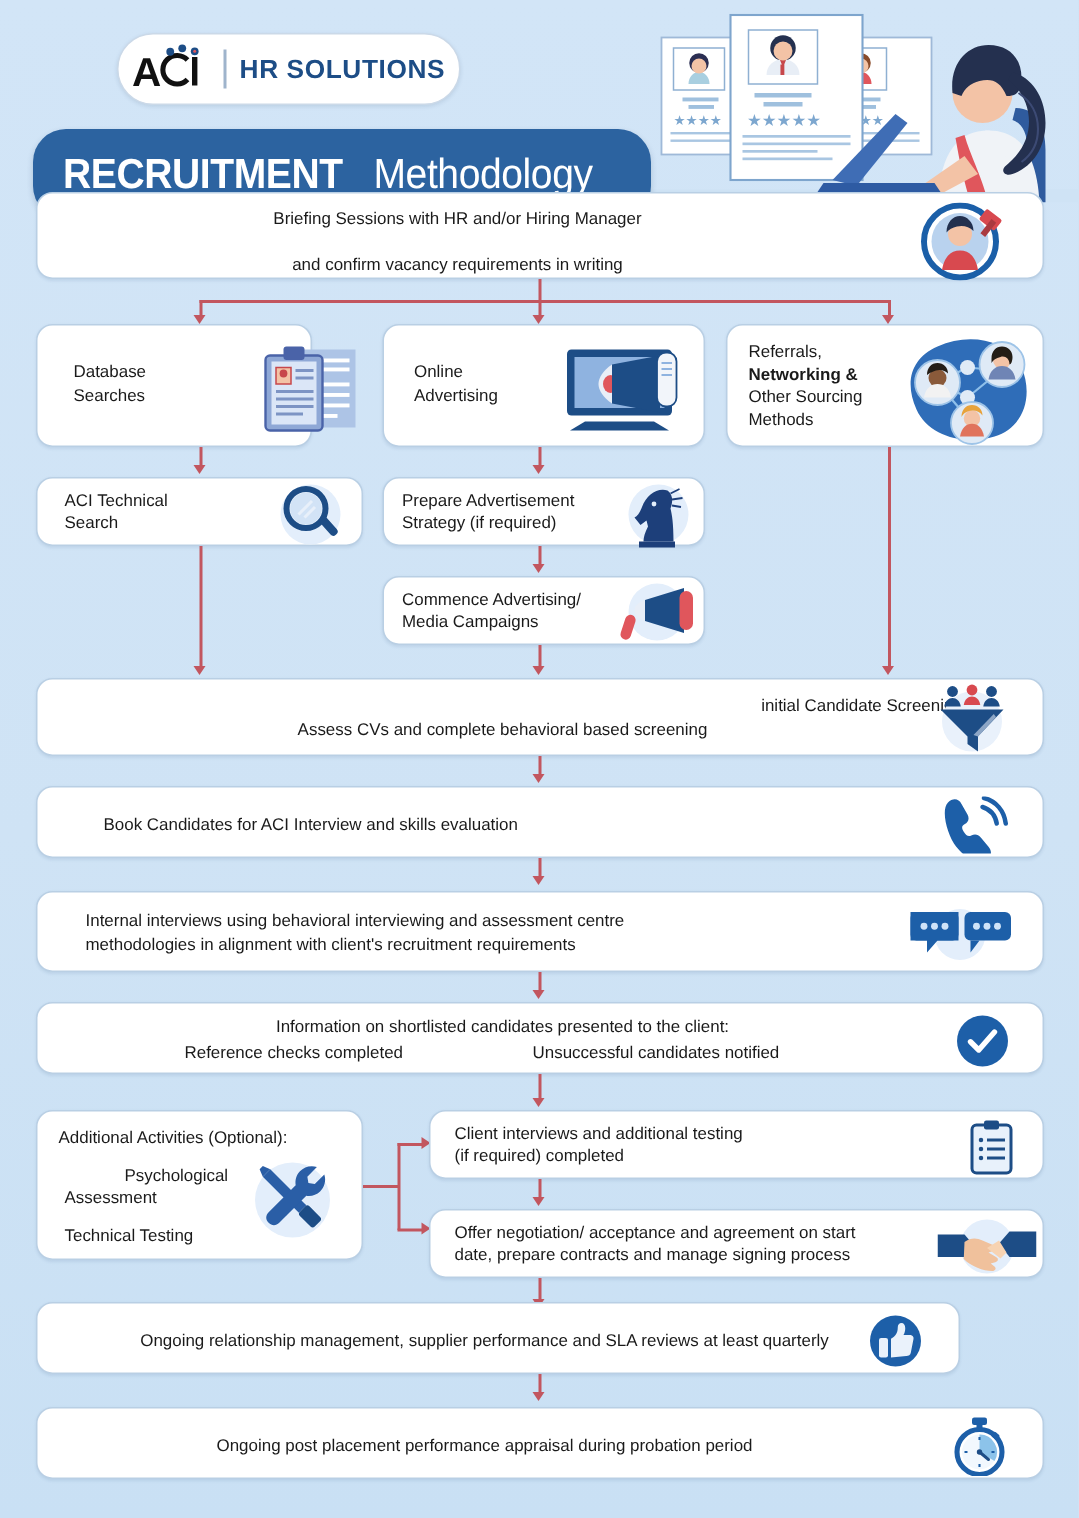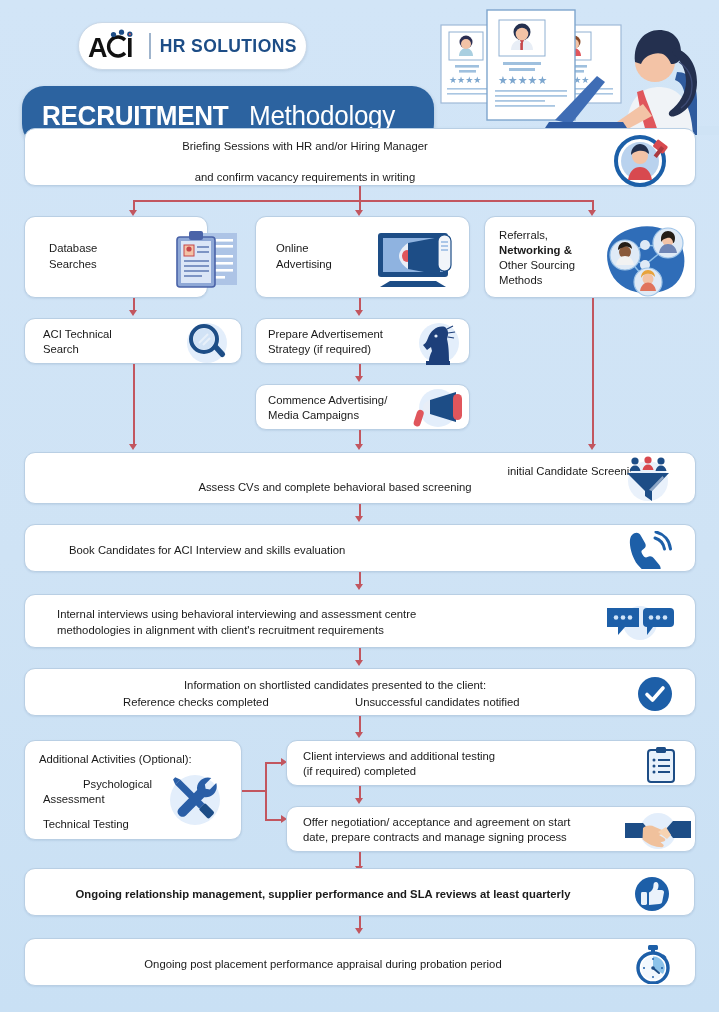--- a/index.html
+++ b/index.html
@@ -479,21 +479,21 @@
         <path d="M66 10H48l-7 8 7 9h18z" fill="#1d4d86"></path>
         <path d="M18 17c4-3 8-3 12-1l7 3c2 1 2 3 0 4l-3 1 5 3c2 1 1.5 3-.5 3.5l-3 .8 2.5 2c1.5 1.2.5 3-1.5 3-6 0-14-3-19-8z" fill="#f0c19c"></path>
         <path d="M41 16l5 8-4 4-9-7z" fill="#f7d3b2"></path>
       </svg>
     </div>
   </div>
 
   <div class="line vline" style="left:359px;top:852px;height:16px;"></div>
   <div class="arrow" style="left:354.5px;top:866px;"></div>
 
-  <div class="box" style="left:24px;top:868px;width:671px;height:48px;font-weight:bold;">
+  <div class="box" style="left:24px;top:868px;width:616px;height:48px;">
     <div class="txt" style="left:0;top:18px;width:596px;text-align:center;">Ongoing relationship management, supplier performance and SLA reviews at least quarterly</div>
     <div class="ic" style="right:24px;top:7px;">
       <svg width="36" height="36" viewBox="0 0 36 36">
         <circle cx="18" cy="18" r="17" fill="#1d5fa8"></circle>
         <rect x="7" y="16" width="6" height="13" rx="1.4" fill="#eaf2fb"></rect>
         <path d="M15 29V16.5c3-1.5 4.5-4 4.5-7.5 0-2 1-3 2.5-3s2.5 1.3 2.5 3.5c0 1.8-.5 3.4-1.2 4.5h4.2c1.6 0 2.8 1.1 2.5 2.6l-1.8 9.2c-.3 1.6-1.4 2.2-3 2.2z" fill="#eaf2fb"></path>
       </svg>
     </div>
   </div>
 

